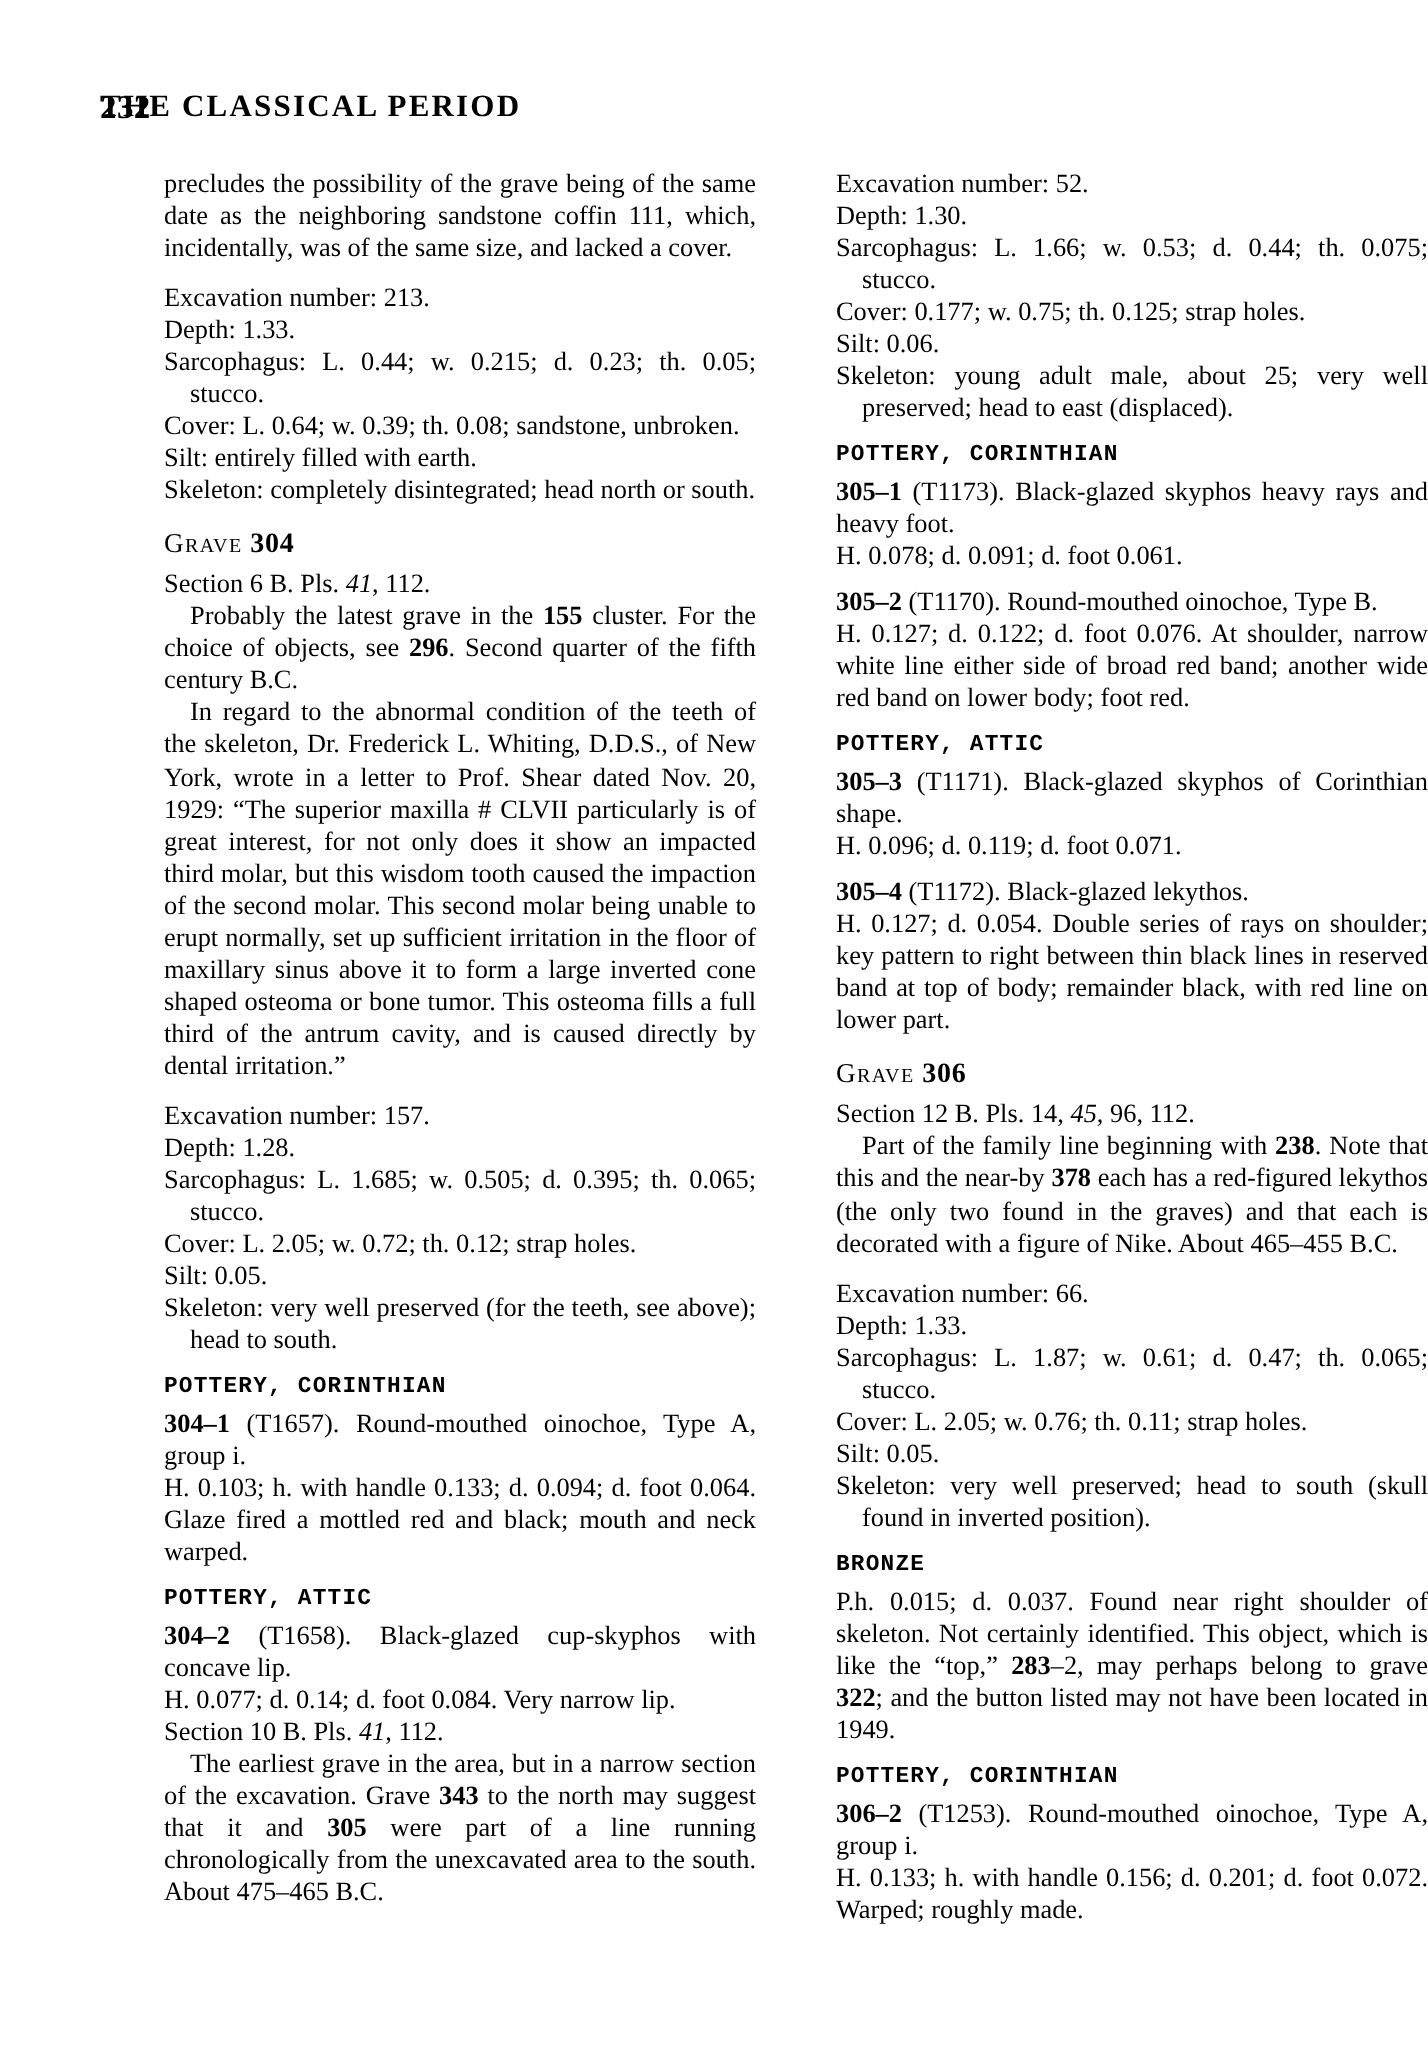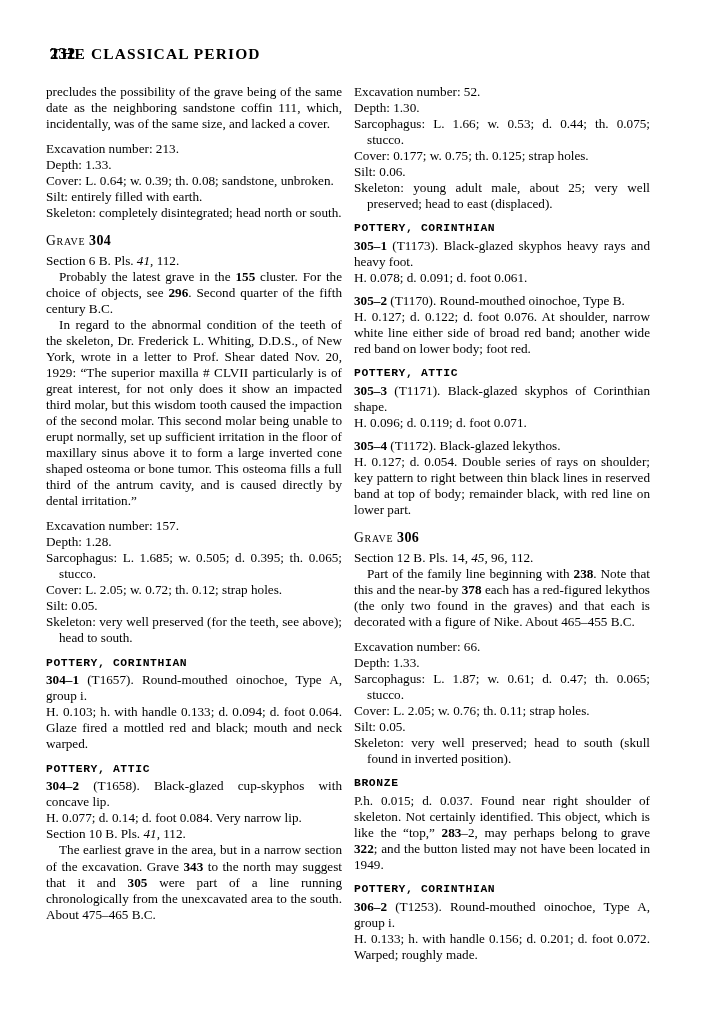--- a/index.html
+++ b/index.html
@@ -37,22 +37,23 @@
     left: 4px;
     right: 0;
     top: 1px;
     text-align: left;
     font-size: 15.5px;
     font-weight: bold;
     letter-spacing: 1.1px;
   }
   .columns {
     display: flex;
-    gap: 12px;
+    gap: 40px;
     margin-top: 6px;
+    margin-left: 36px;
   }
   .col {
     width: 296px;
     flex: 0 0 296px;
   }
   p {
     margin: 0;
     font-size: 13.2px;
     line-height: 1.215;
     text-align: justify;
@@ -114,20 +115,21 @@
   </div>
 
   <div class="columns">
 
     <div class="col">
 
       <p><span>precludes the possibility of the grave being of the same date as the neighboring sandstone coffin 111, which, incidentally, was of the same size, and lacked a cover.</span></p>
 
       <p class="gap">Excavation number: 213.</p>
       <p>Depth: 1.33.</p>
+      <p class="hang">Sarcophagus: L. 0.44; w. 0.215; d. 0.23; th. 0.05; stucco.</p>
       <p class="hang">Cover: L. 0.64; w. 0.39; th. 0.08; sandstone, unbroken.</p>
       <p class="hang">Silt: entirely filled with earth.</p>
       <p class="hang">Skeleton: completely disintegrated; head north or south.</p>
 
       <p class="grave-head"><span class="gw">Grave</span> <span class="num">304</span></p>
       <p>Section 6 B. Pls. <span class="i">41</span>, 112.</p>
       <p class="indent">Probably the latest grave in the <span class="b">155</span> cluster. For the choice of objects, see <span class="b">296</span>. Second quarter of the fifth century B.C.</p>
       <p class="indent">In regard to the abnormal condition of the teeth of the skeleton, Dr. Frederick L. Whiting, D.D.S., of New York, wrote in a letter to Prof. Shear dated Nov. 20, 1929: “The superior maxilla # CLVII particularly is of great interest, for not only does it show an impacted third molar, but this wisdom tooth caused the impaction of the second molar. This second molar being unable to erupt normally, set up sufficient irritation in the floor of maxillary sinus above it to form a large inverted cone shaped osteoma or bone tumor. This osteoma fills a full third of the antrum cavity, and is caused directly by dental irritation.”</p>
 
       <p class="gap">Excavation number: 157.</p>

